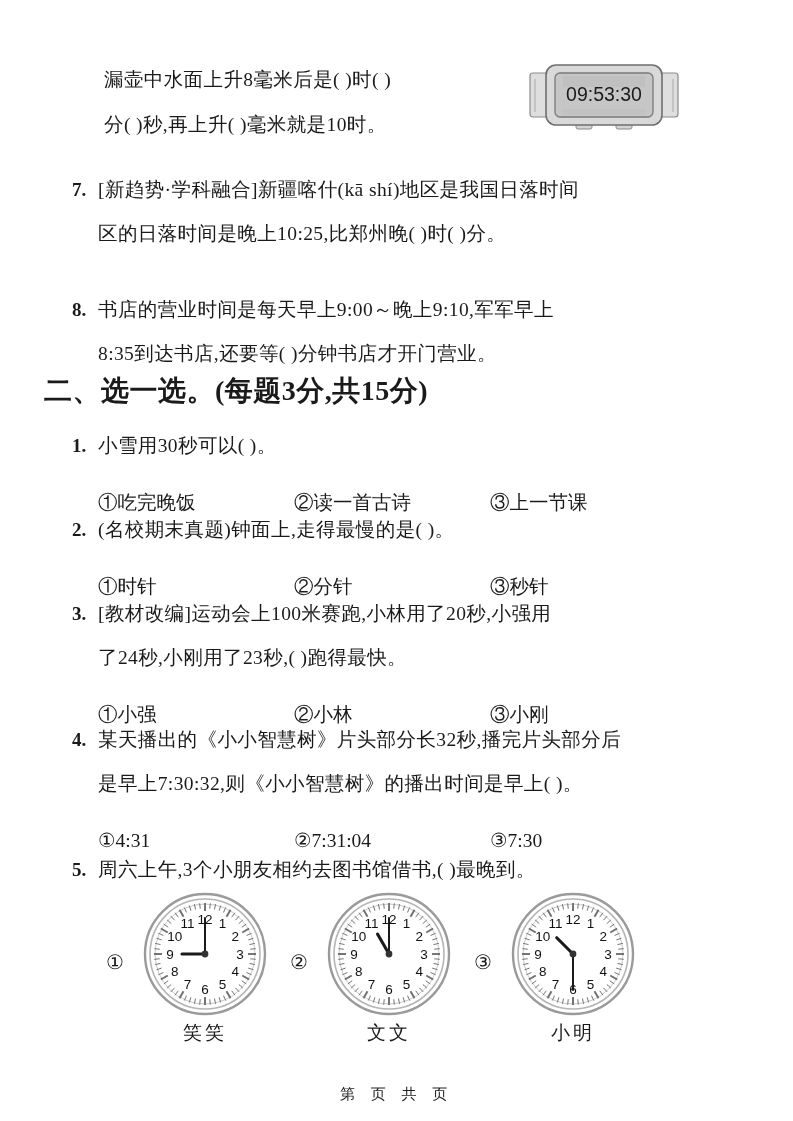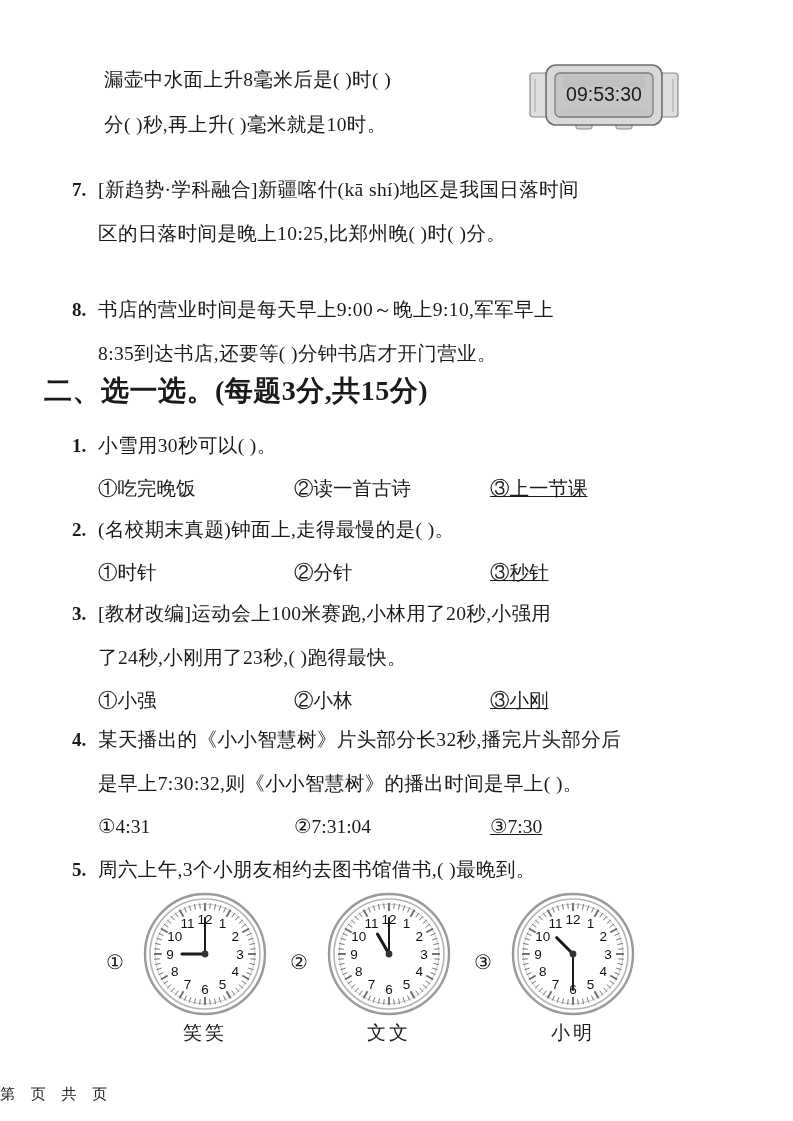--- a/index.html
+++ b/index.html
@@ -77,25 +77,25 @@
   .opts {
     position: relative;
     height: 42px;
     padding-left: 26px;
     font-size: 19.5px;
     line-height: 42px;
     white-space: nowrap;
   }
   .opt {
     position: absolute;
-    top: 0;
+    top: 14px;
   }
   .opt.o1 { left: 26px; }
   .opt.o2 { left: 222px; }
-  .opt.o3 { left: 418px; text-decoration: underline; }
+  .opt.o3 { left: 418px; }
 
   
   #section-2 {
     position: absolute;
     left: 44px;
     top: 372px;
     font-size: 28px;
     font-weight: bold;
     letter-spacing: 0.5px;
     white-space: nowrap;
@@ -131,20 +131,21 @@
     letter-spacing: 3px;
   }
   svg.clockface { display: block; margin: 0 auto; }
 
   
   #footer {
     position: absolute;
     left: 0;
     top: 1085px;
     width: 793px;
+    text-align: center;
     font-size: 15px;
     letter-spacing: 6px;
     color: #222;
   }
 </style>
 </head>
 <body>
 
 <div class="page">
 

